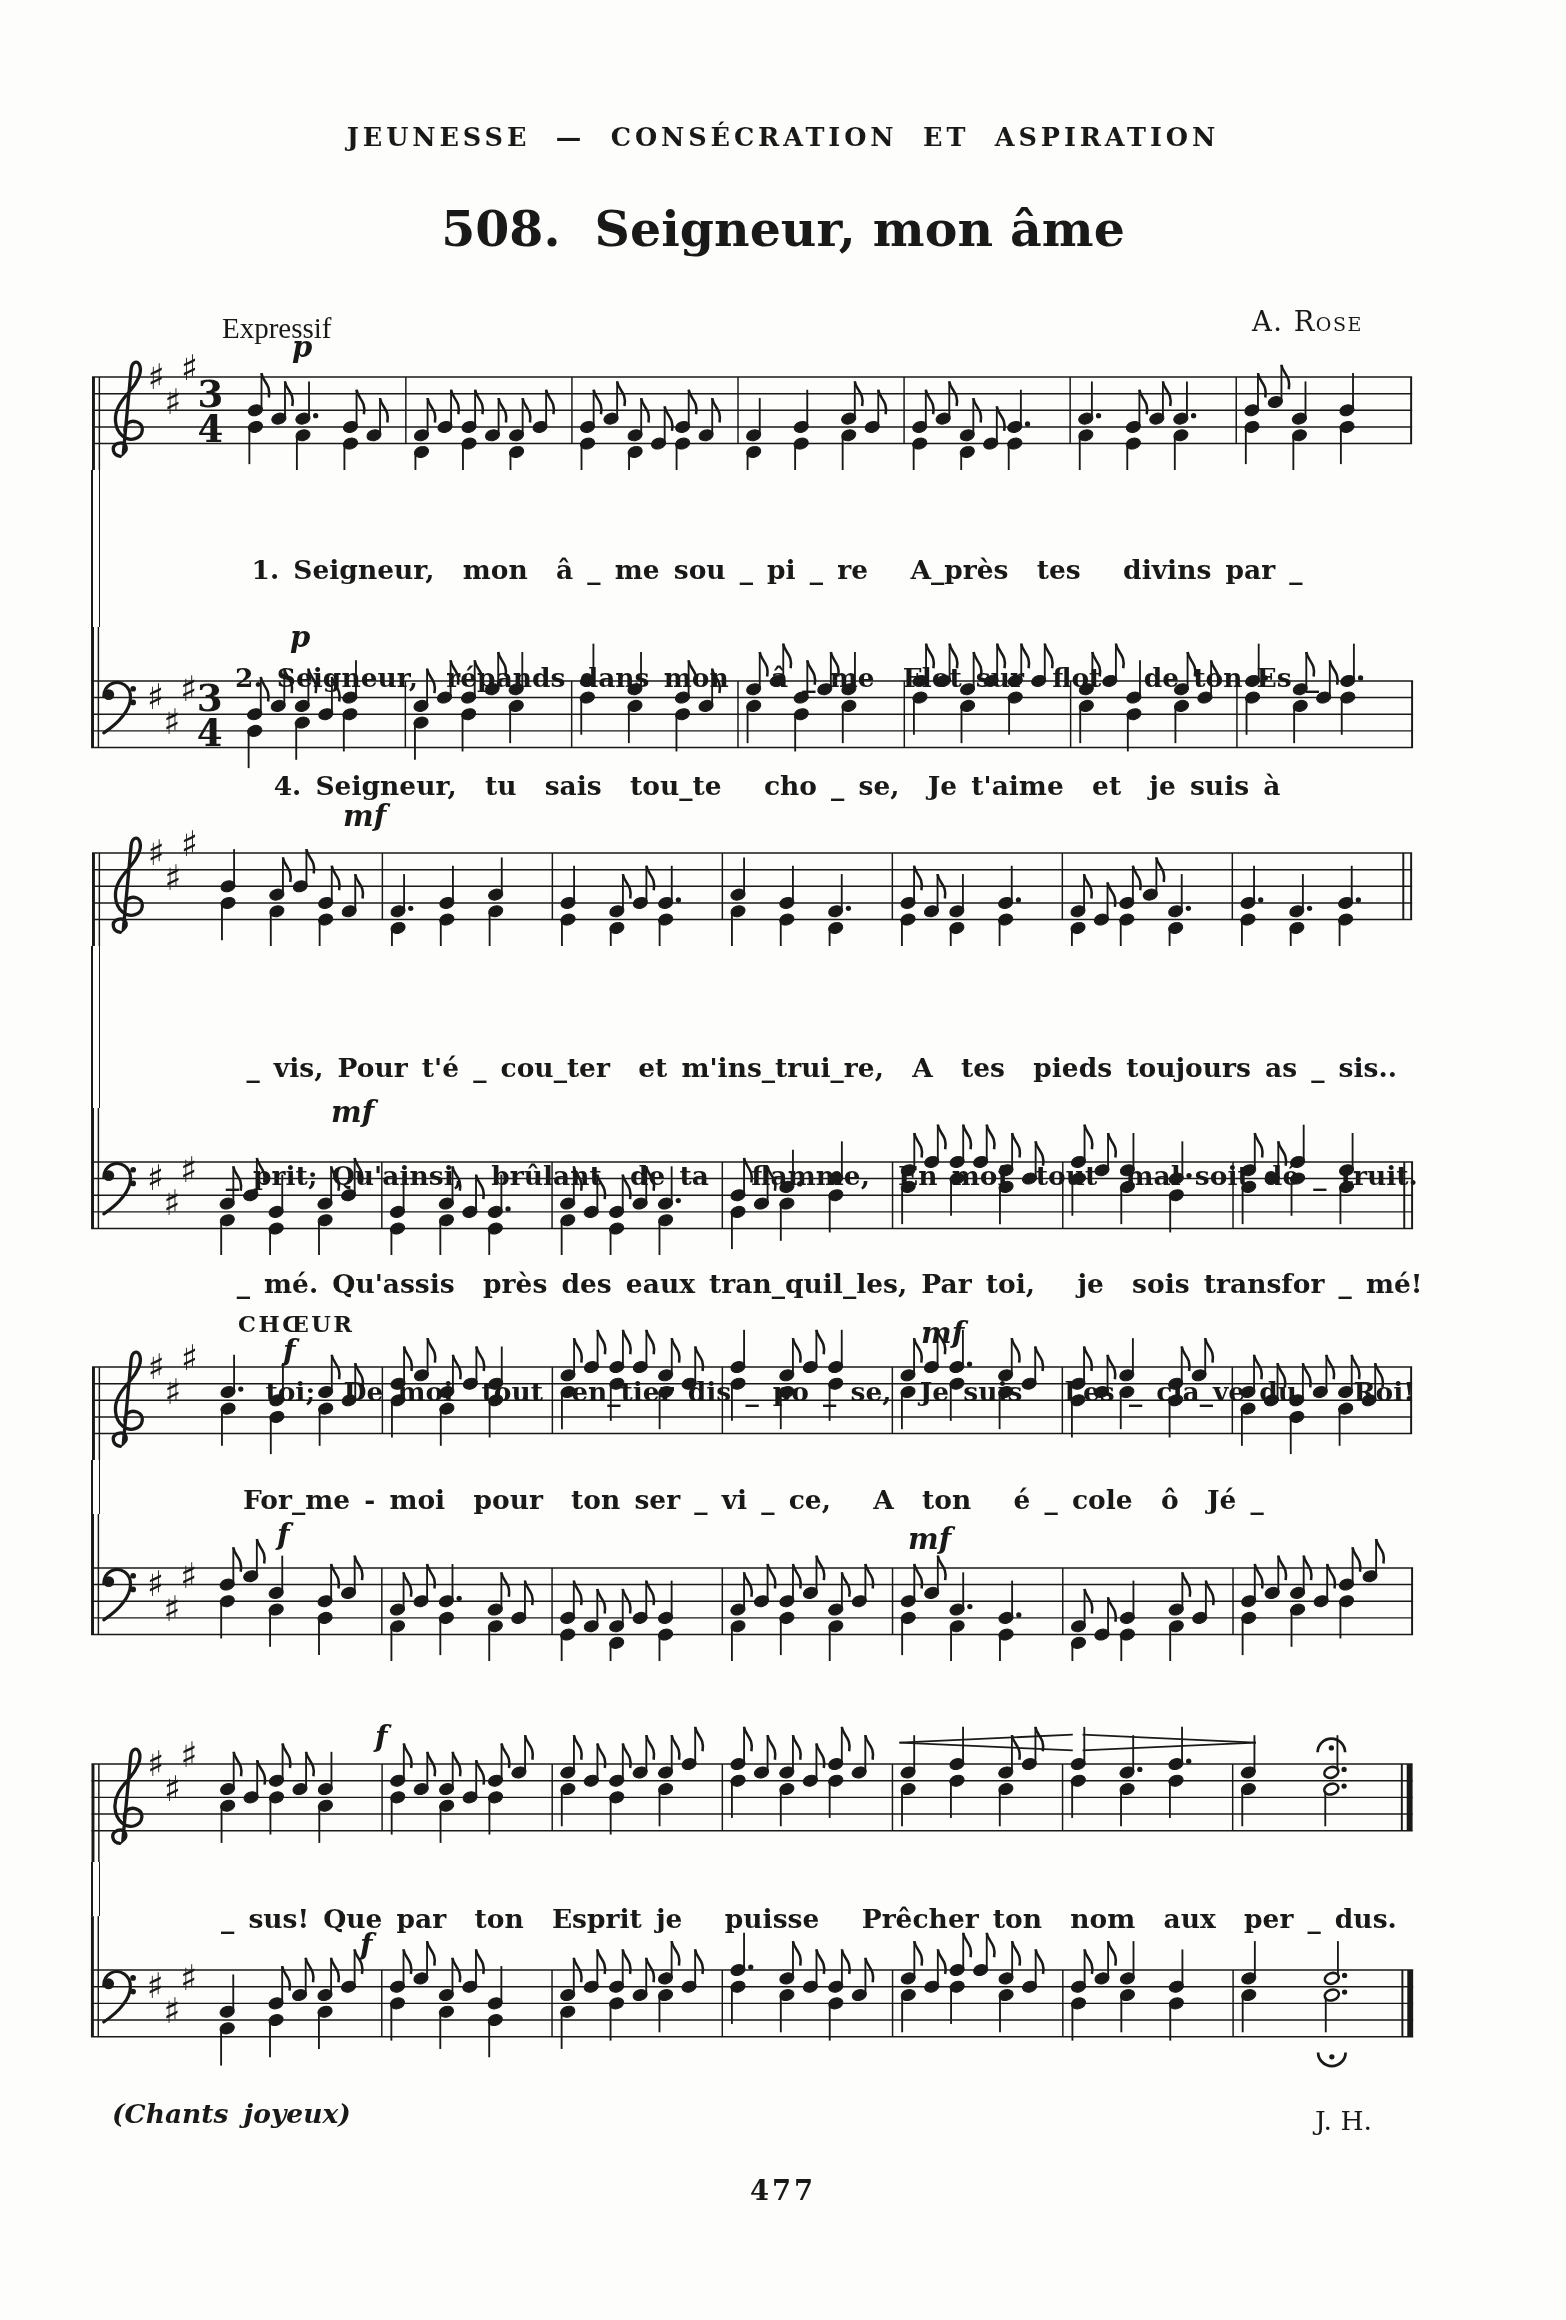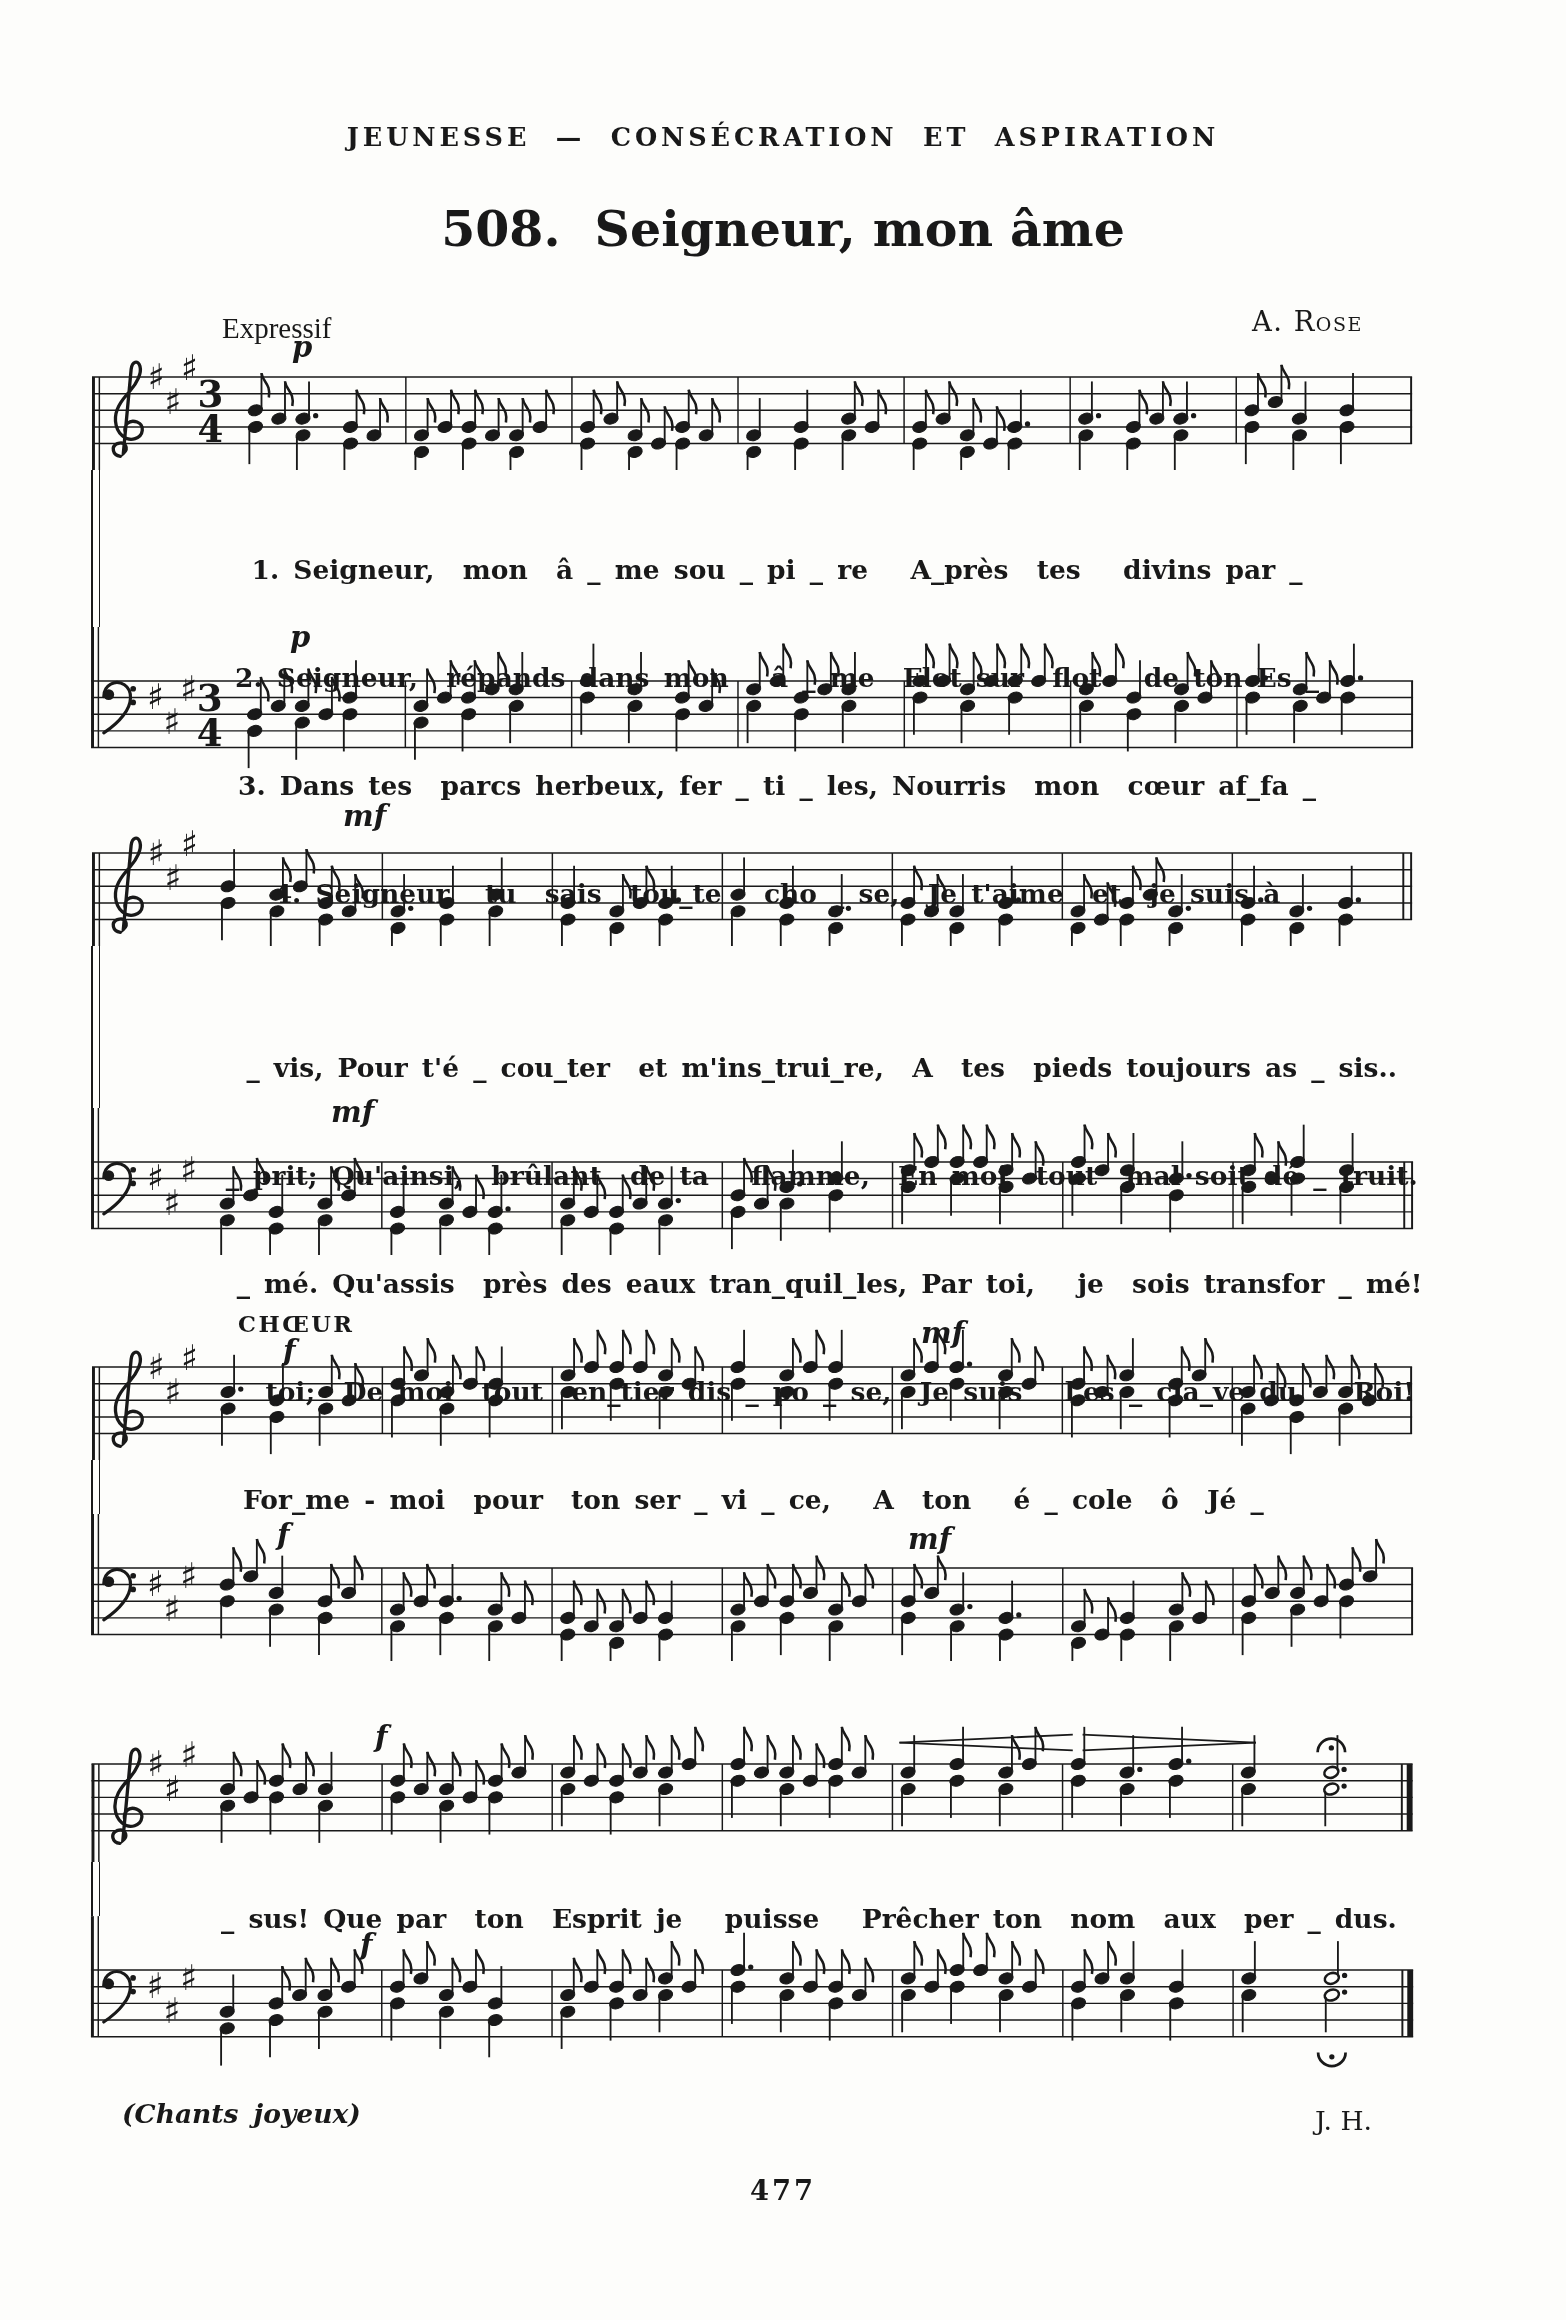--- a/index.html
+++ b/index.html
@@ -8,21 +8,21 @@
   .abs{position:absolute;}
   .running-head{top:122px;left:0;width:100%;text-align:center;font-size:25.5px;font-weight:700;
                 letter-spacing:3.9px;white-space:pre;}
   .title{top:200px;left:0;width:100%;text-align:center;font-size:49px;font-weight:700;white-space:pre;}
   .tempo{left:222px;top:312px;font-size:29px;font-family:Liberation Serif, serif;}
   .composer{left:1252px;top:306px;font-size:27.4px;font-variant:small-caps;letter-spacing:1.5px;}
   .lyrics{font-size:26.5px;font-weight:700;word-spacing:4.9px;white-space:pre;line-height:36px;text-align:center;}
   .lyrics .line{height:36px;}
   .dyn{font-style:italic;font-weight:700;font-size:29px;line-height:29px;}
   .choeur{font-weight:700;font-size:22.5px;letter-spacing:2.5px;}
-  .footer-src{left:122px;top:2098px;font-style:italic;font-size:26.5px;font-weight:700;word-spacing:5.9px;}
+  .footer-src{left:112px;top:2098px;font-style:italic;font-size:26.5px;font-weight:700;word-spacing:5.9px;}
   .initials{left:1315px;top:2105px;font-size:26.5px;}
   .pagenum{top:2174px;left:0;width:100%;text-align:center;font-size:27.4px;font-weight:700;letter-spacing:2.9px;}
   svg.staff{position:absolute;left:88px;}
   .sys-connector{left:91px;width:5.9px;border-left:2.9px solid #191919;border-right:1.5px solid #191919;}
   .ind-s2-3{padding-left:15.7px;}
   .ind-s2-4{padding-left:37px;}
 </style>
 </head>
 <body>
 
@@ -194,21 +194,20 @@
       <line x1="1230.6571428571428" y1="106.5" x2="1230.6571428571428" y2="142.5" stroke="#191919" stroke-width="1.9"></line>
       <ellipse cx="1285.4285714285713" cy="79" rx="7.4" ry="5.4" fill="#191919" stroke="#191919" stroke-width="1" transform="rotate(-18 1285.4285714285713 79)"></ellipse>
       <line x1="1291.6285714285714" y1="77" x2="1291.6285714285714" y2="41" stroke="#191919" stroke-width="1.9"></line>
       <ellipse cx="1285.4285714285713" cy="96" rx="7.4" ry="5.4" fill="#191919" stroke="#191919" stroke-width="1" transform="rotate(-18 1285.4285714285713 96)"></ellipse>
       <line x1="1279.2285714285713" y1="98" x2="1279.2285714285713" y2="134" stroke="#191919" stroke-width="1.9"></line>
       <line x1="1351" y1="45" x2="1351" y2="113" stroke="#191919" stroke-width="2"></line>
     </svg>
   <div class="abs lyrics" style="left:235px;top:480px">
     <div class="line">1. Seigneur,  mon  â _ me sou _ pi _ re   A_près  tes   divins par _</div>
     <div class="line">2. Seigneur,  répands dans mon   â _ me  Flot sur  flot   de ton Es _</div>
-    <div class="line">3. Dans tes  parcs herbeux, fer _ ti _ les, Nourris  mon  cœur af_fa _</div>
     <div class="line">4. Seigneur,  tu  sais  tou_te   cho _ se,  Je t'aime  et  je suis à</div>
   </div>
   <div class="abs dyn" style="left:290px;top:623px">p</div>
   <svg class="staff" id="s1b" style="top:627px" width="1333" height="147" viewBox="0 0 1360 150">
       <line x1="3" y1="55" x2="1352" y2="55" stroke="#191919" stroke-width="1.5"></line>
       <line x1="3" y1="72" x2="1352" y2="72" stroke="#191919" stroke-width="1.5"></line>
       <line x1="3" y1="89" x2="1352" y2="89" stroke="#191919" stroke-width="1.5"></line>
       <line x1="3" y1="106" x2="1352" y2="106" stroke="#191919" stroke-width="1.5"></line>
       <line x1="3" y1="123" x2="1352" y2="123" stroke="#191919" stroke-width="1.5"></line>
       <line x1="4.5" y1="0" x2="4.5" y2="123" stroke="#191919" stroke-width="3"></line>

